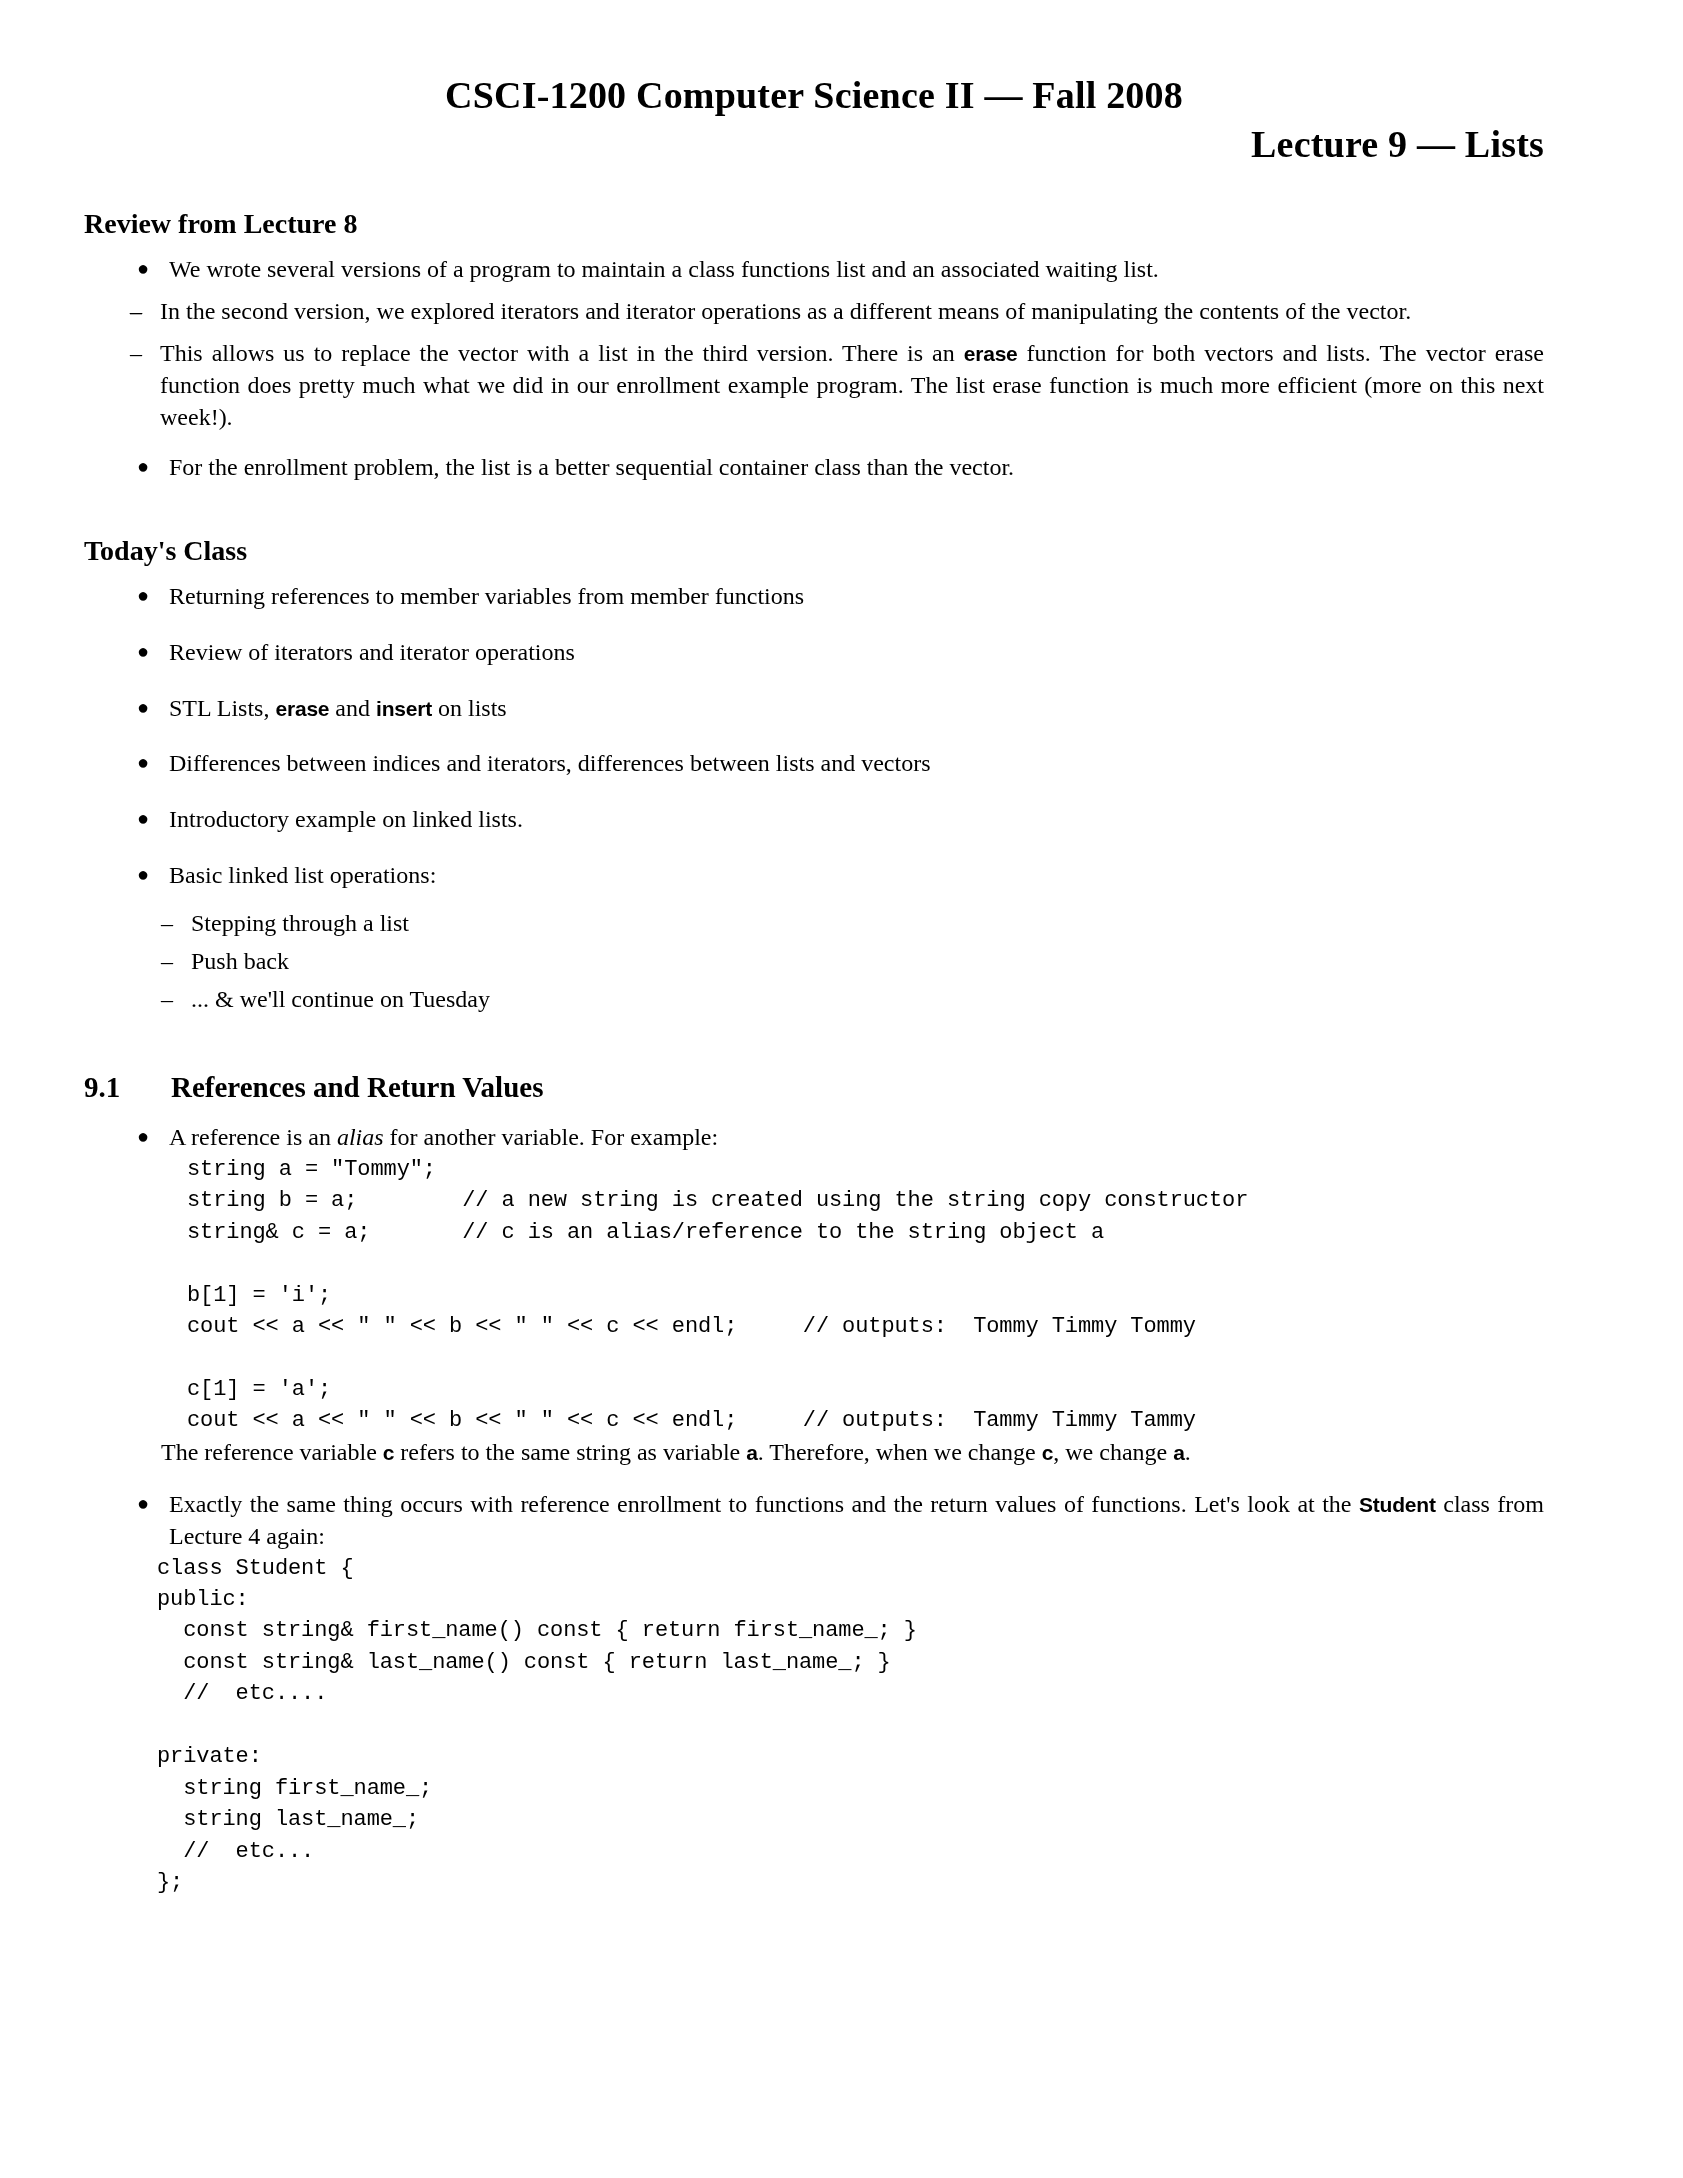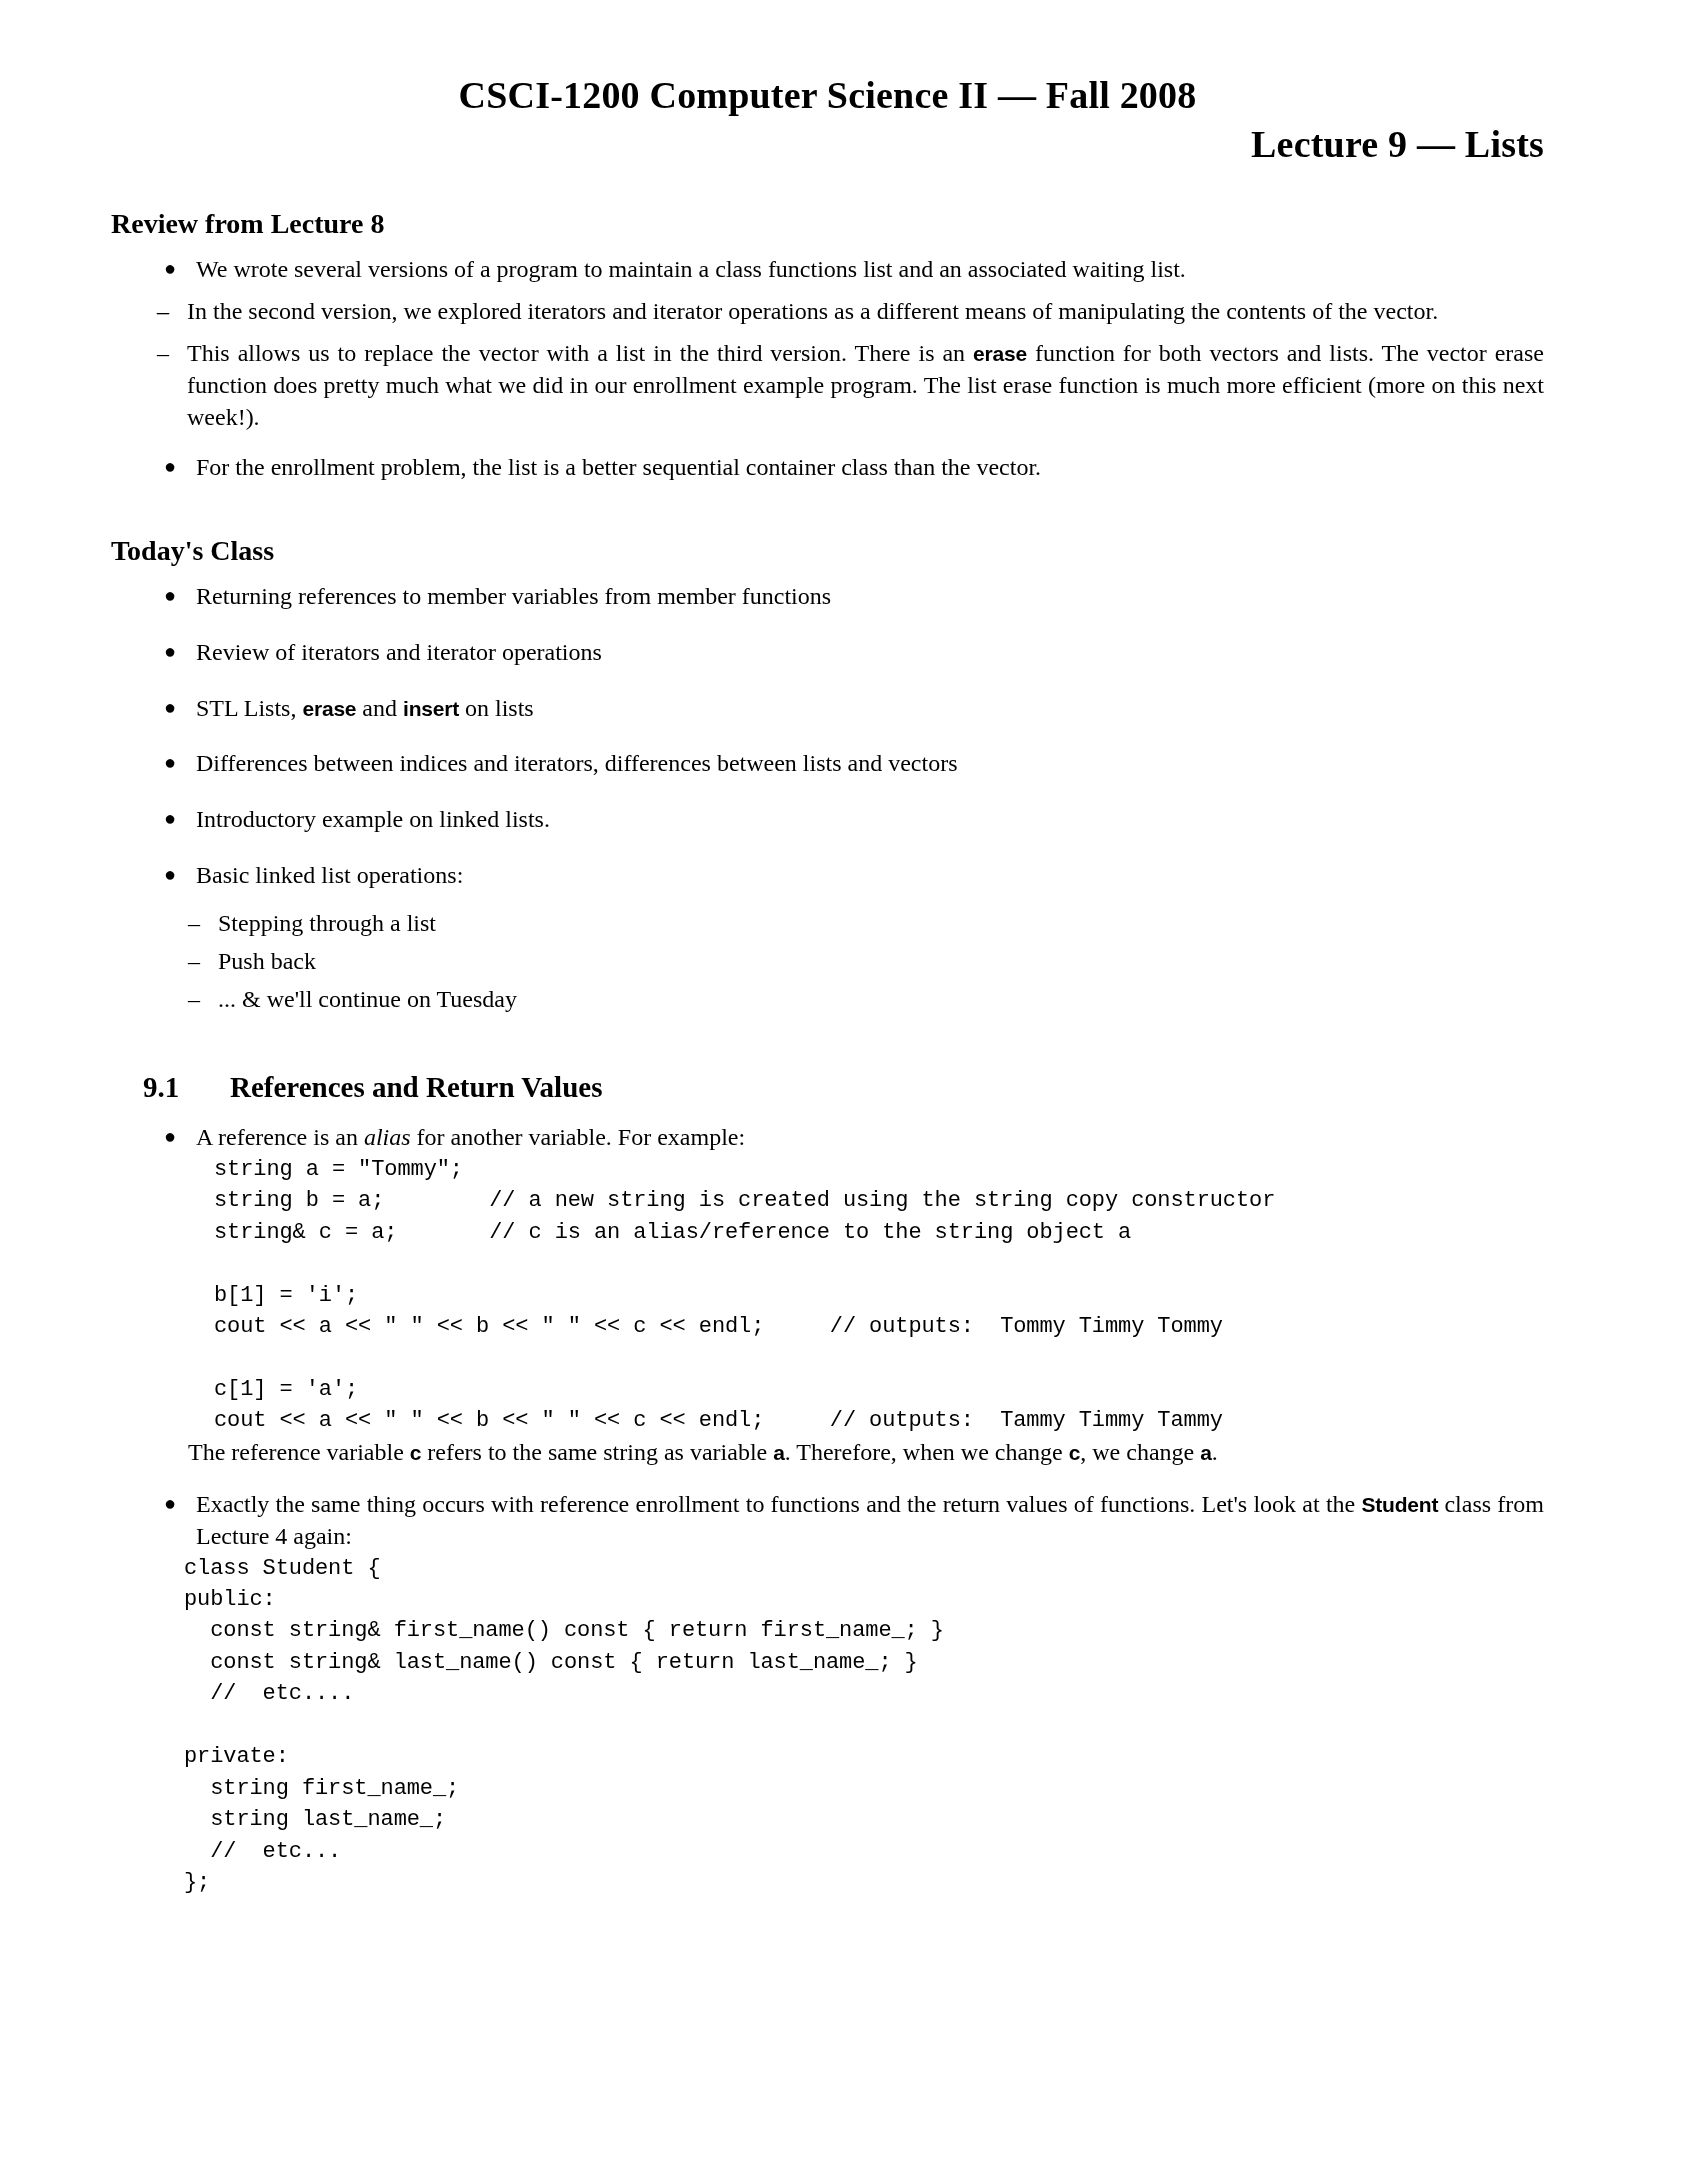--- a/index.html
+++ b/index.html
@@ -11,21 +11,21 @@
   body {
     font-family: "Liberation Serif", "DejaVu Serif", serif;
     color: #000000;
   }
   .page {
     position: relative;
     width: 1683px;
     height: 2178px;
     background: #ffffff;
     box-sizing: border-box;
-    padding: 71px 139px 0 111px;
+    padding: 71px 139px 0 84px;
     overflow: hidden;
   }
   .doc-title {
     text-align: center;
     font-size: 38px;
     font-weight: bold;
     line-height: 1.28;
     letter-spacing: 0.2px;
     margin: 0;
   }
@@ -46,21 +46,20 @@
     font-size: 29px;
     font-weight: bold;
     margin: 0;
     padding: 0;
     display: flex;
     margin-top: 55px;
   }
   .numbered-head .num {
     width: 87px;
     flex: 0 0 87px;
-    margin-left: 32px;
   }
 
   
   ul.lvl1 {
     list-style: none;
     margin: 14px 0 0 0;
     padding: 0 0 0 51px;
   }
   ul.lvl1 > li {
     position: relative;

